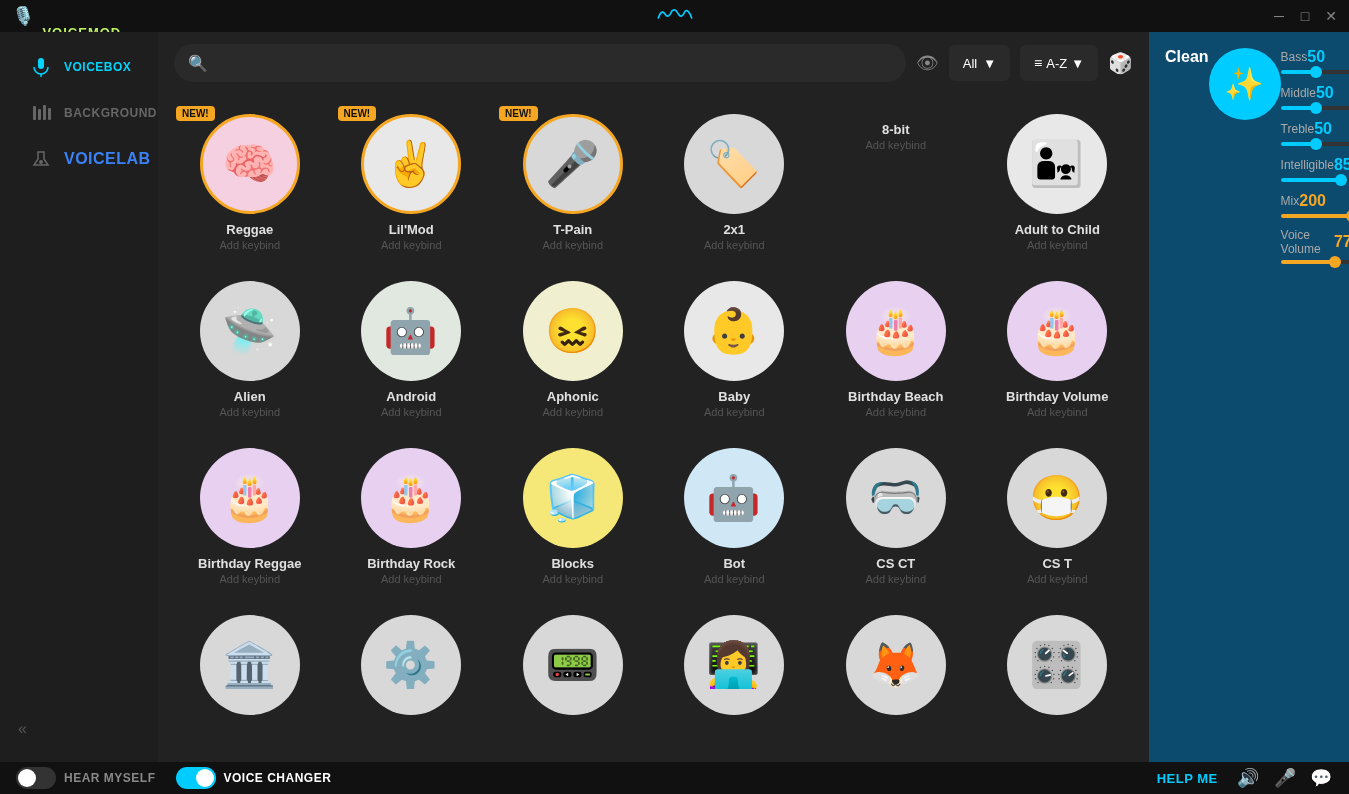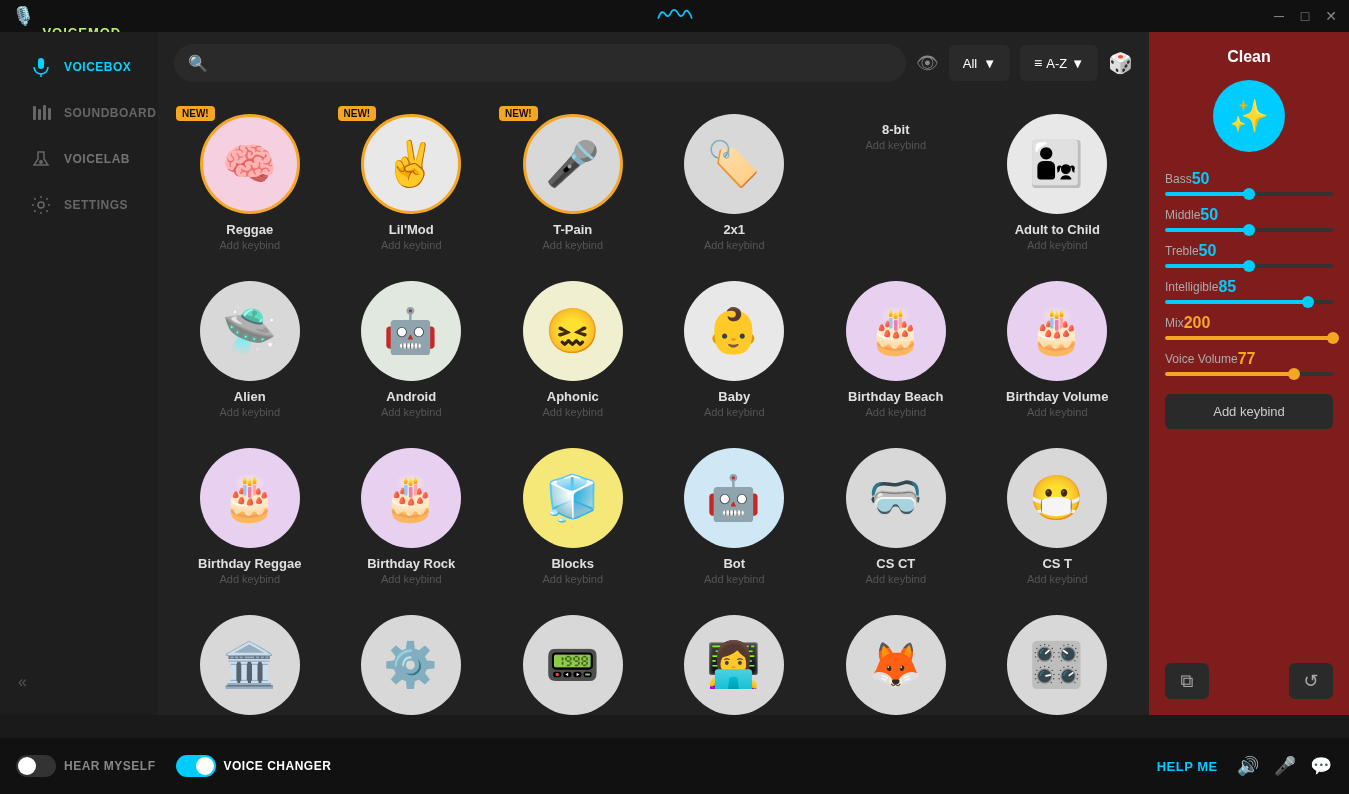--- a/index.html
+++ b/index.html
@@ -43,35 +43,35 @@
     .voice-grid::-webkit-scrollbar-track { background: #1a1a1a; }
     .voice-grid::-webkit-scrollbar-thumb { background: #444; border-radius: 3px; }
 
     .voice-card { display: flex; flex-direction: column; align-items: center; padding: 10px 6px; cursor: pointer; border-radius: 10px; position: relative; }
     .voice-circle { width: 100px; height: 100px; border-radius: 50%; background: #ccc; display: flex; align-items: center; justify-content: center; font-size: 42px; position: relative; flex-shrink: 0; }
     .voice-name { font-size: 13px; font-weight: 600; margin-top: 8px; text-align: center; color: #e0e0e0; }
     .voice-keybind { font-size: 11px; color: #555; margin-top: 2px; text-align: center; }
     .new-badge { position: absolute; top: 2px; left: 2px; background: #f5a623; color: #111; font-size: 10px; font-weight: 700; padding: 2px 6px; border-radius: 4px; z-index: 2; }
 
     
-    .right-panel { width: 200px; background: #7f1d1d; display: flex; flex-direction: column; padding: 16px; flex-shrink: 0; }
+    .right-panel { width: 200px; background: #0c4a6e; display: flex; flex-direction: row; padding: 16px; flex-shrink: 0; }
     .panel-title { font-size: 16px; font-weight: 700; text-align: center; margin-bottom: 14px; color: #fff; }
     .panel-icon-wrap { display: flex; justify-content: center; margin-bottom: 18px; }
     .panel-icon-circle { width: 72px; height: 72px; border-radius: 50%; background: #00ccff; display: flex; align-items: center; justify-content: center; font-size: 32px; }
     .slider-row { margin-bottom: 10px; }
     .slider-label { display: flex; justify-content: flex-start; align-items: center; font-size: 12px; color: #aaa; margin-bottom: 4px; }
     .slider-val { font-size: 16px; color: #00ccff; font-weight: 600; }
     .slider-track { width: 100%; height: 4px; background: #333; border-radius: 2px; position: relative; }
     .slider-fill { height: 100%; background: #00ccff; border-radius: 2px; position: relative; }
     .add-keybind-btn { background: #2a2a2a; border: none; color: #ccc; font-size: 13px; padding: 10px; border-radius: 6px; width: 100%; cursor: pointer; margin-top: 8px; margin-bottom: 16px; }
     .panel-bottom { display: flex; justify-content: space-between; margin-top: auto; }
     .panel-action-btn { width: 44px; height: 36px; background: #2a2a2a; border-radius: 6px; display: flex; align-items: center; justify-content: center; cursor: pointer; font-size: 18px; color: #aaa; }
 
     
-    .bottom-bar { height: 56px; background: #111; display: flex; align-items: center; padding: 0 16px; gap: 20px; flex-shrink: 0; margin-top: 23px; }
+    .bottom-bar { height: 32px; background: #111; display: flex; align-items: center; padding: 0 16px; gap: 20px; flex-shrink: 0; }
     .toggle-wrap { display: flex; align-items: center; gap: 8px; }
     .toggle { width: 40px; height: 22px; border-radius: 11px; background: #333; position: relative; cursor: pointer; }
     .toggle.on { background: #00ccff; }
     .toggle-knob { width: 18px; height: 18px; border-radius: 50%; background: #fff; position: absolute; top: 2px; transition: left 0.2s; }
     .toggle.off .toggle-knob { left: 2px; }
     .toggle.on .toggle-knob { left: 20px; }
     .toggle-label { font-size: 12px; font-weight: 700; color: #888; letter-spacing: 0.5px; }
     .toggle-label.active { color: #fff; text-align: right; }
     .help-btn { margin-left: auto; color: #00ccff; font-size: 13px; font-weight: 700; cursor: pointer; letter-spacing: 0.5px; }
     .bottom-icons { display: flex; gap: 14px; align-items: center; color: #888; font-size: 18px; }
@@ -112,39 +112,30 @@
     </div>
     <div class="sidebar-item">
       <div class="sidebar-icon">
         <svg width="20" height="20" viewBox="0 0 20 20" fill="none">
           <rect x="2" y="3" width="3" height="14" rx="1" fill="#666"></rect>
           <rect x="7" y="6" width="3" height="11" rx="1" fill="#666"></rect>
           <rect x="12" y="2" width="3" height="15" rx="1" fill="#666"></rect>
           <rect x="17" y="5" width="3" height="12" rx="1" fill="#666"></rect>
         </svg>
       </div>
-      <span style="color:#666;font-size:12px;font-weight:700;">SOUNDBOARD</span>
+      <span style="color:#666;font-size:12px;font-weight:700;">BACKGROUND</span>
     </div>
     <div class="sidebar-item">
       <div class="sidebar-icon">
         <svg width="20" height="20" viewBox="0 0 20 20" fill="none">
           <path d="M7 3 L7 10 L3 16 L17 16 L13 10 L13 3 Z" stroke="#666" stroke-width="1.5" fill="none"></path>
           <circle cx="10" cy="13" r="2" fill="#666"></circle>
         </svg>
       </div>
-      <span style="color:#737373;font-size:12px;font-weight:700;">VOICELAB</span>
-    </div>
-    <div class="sidebar-item">
-      <div class="sidebar-icon">
-        <svg width="20" height="20" viewBox="0 0 20 20" fill="none">
-          <circle cx="10" cy="10" r="3" stroke="#666" stroke-width="1.5"></circle>
-          <path d="M10 1v2M10 17v2M1 10h2M17 10h2M3.22 3.22l1.41 1.41M15.37 15.37l1.41 1.41M3.22 16.78l1.41-1.41M15.37 4.63l1.41-1.41" stroke="#666" stroke-width="1.5"></path>
-        </svg>
-      </div>
-      <span style="color:#666;font-size:12px;font-weight:700;">SETTINGS</span>
+      <span style="color:#3b82f6;font-size:16px;font-weight:700;">VOICELAB</span>
     </div>
     <div class="sidebar-collapse">
       <span>«</span>
     </div>
   </div>
 
   <div class="content">
 
     <div class="search-bar">
       <div class="search-input-wrap">

